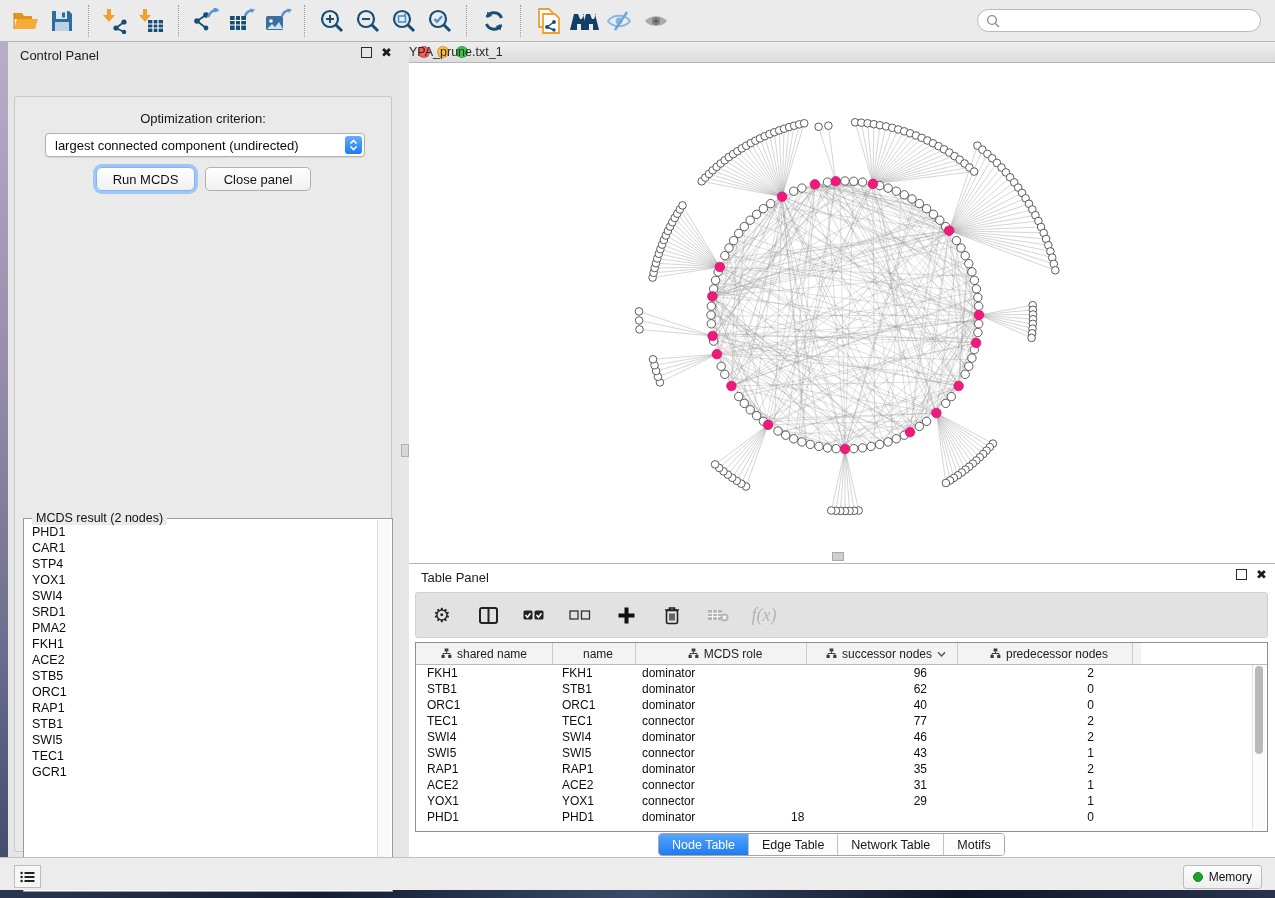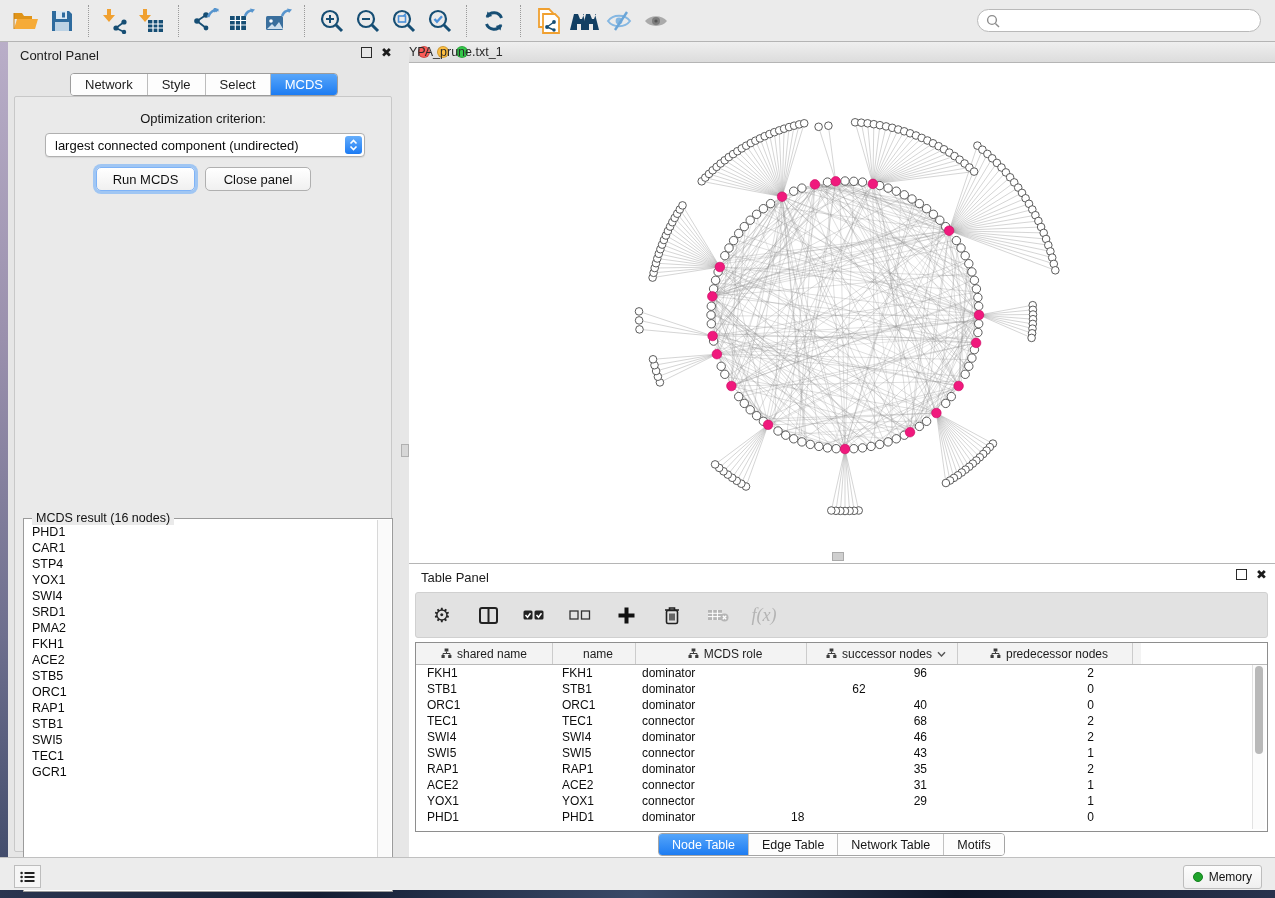--- a/index.html
+++ b/index.html
@@ -48,21 +48,21 @@
   #mcds-select{position:absolute;left:30px;top:36px;width:320px;height:24px;background:#fff;
     border:1px solid #b0b0b0;border-radius:4px;box-sizing:border-box;display:flex;align-items:center;
     box-shadow:0 1px 1px rgba(0,0,0,.08);}
   #mcds-select .val{flex:1;font-size:13px;padding-left:9px;color:#0b0b0b;white-space:nowrap;}
   #mcds-select .stepper{width:17px;height:18px;margin-right:2px;border-radius:3px;
     background:linear-gradient(180deg,#66aefb,#1c7bf4);display:flex;flex-direction:column;align-items:center;justify-content:center;}
   .stepper svg{display:block;}
   .cp-btn{position:absolute;top:70px;height:24px;background:linear-gradient(180deg,#ffffff,#f0f0f0);
     border:1px solid #b0b0b0;border-radius:5px;font-size:13px;color:#111;display:flex;align-items:center;justify-content:center;
     box-sizing:border-box;font-family:inherit;}
-  #run-btn{left:81px;width:99px;box-shadow:0 0 0 3px rgba(98,168,250,.55);border-color:#7eb3f7;}
+  #run-btn{left:81px;width:99px;box-shadow:0 0 0 3px rgba(98,168,250,.55);border-color:#7eb3f7;border-radius:6px;}
   #close-panel-btn{left:190px;width:106px;}
 
   #mcds-group{position:absolute;left:8px;top:421px;width:368px;height:372px;border:1px solid #9b9b9b;background:#fff;}
   #mcds-group-title{position:absolute;left:8px;top:-8px;background:#eaeaea;padding:0 4px;font-size:12.5px;color:#111;}
   #mcds-list{position:absolute;left:1px;top:3px;right:14px;bottom:1px;overflow:hidden;padding:2px 0 0 7px;}
   .mcds-item{font-size:12.5px;line-height:16px;color:#0a0a0a;}
   #mcds-scroll{position:absolute;top:1px;right:1px;width:13px;bottom:1px;background:#fafafa;border-left:1px solid #d8d8d8;}
 
   
   #splitter-v{left:400px;top:42px;width:9px;height:815px;background:#e7e7e7;border-right:1px solid #a9a9a9;}
@@ -259,41 +259,35 @@
 <div id="wall-bottom" class="abs"></div>
 
 <div id="control-panel" class="abs">
   <div class="panel-title-row">
     <span class="panel-title">Control Panel</span>
     <span class="win-icons">
       <span class="float-box"></span>
       <span class="close-x">✖</span>
     </span>
   </div>
-  <div id="cp-tabs">
-      <div class="cp-tab">Network</div>
-      <div class="cp-tab">Style</div>
-      <div class="cp-tab">Select</div>
-      <div class="cp-tab sel">MCDS</div>
-    </div>
   <div id="cp-inner">
     <div id="opt-label">Optimization criterion:</div>
     <div id="mcds-select">
       <span class="val">largest connected component (undirected)</span>
       <span class="stepper">
         <svg width="9" height="12" viewBox="0 0 9 12">
             <path d="M1.5,4.5 L4.5,1.5 L7.5,4.5" fill="none" stroke="#fff" stroke-width="1.6"></path>
             <path d="M1.5,7.5 L4.5,10.5 L7.5,7.5" fill="none" stroke="#fff" stroke-width="1.6"></path>
           </svg>
       </span>
     </div>
     <button id="run-btn" class="cp-btn">Run MCDS</button>
     <button id="close-panel-btn" class="cp-btn">Close panel</button>
     <div id="mcds-group">
-      <span id="mcds-group-title">MCDS result (16 nodes)</span>
+      <span id="mcds-group-title">MCDS result (2 nodes)</span>
       <div id="mcds-list">
           <div class="mcds-item">PHD1</div>
           <div class="mcds-item">CAR1</div>
           <div class="mcds-item">STP4</div>
           <div class="mcds-item">YOX1</div>
           <div class="mcds-item">SWI4</div>
           <div class="mcds-item">SRD1</div>
           <div class="mcds-item">PMA2</div>
           <div class="mcds-item">FKH1</div>
           <div class="mcds-item">ACE2</div>
@@ -1084,35 +1078,35 @@
           <div class="nt-cell" style="width: 137px; text-align: left; padding: 0px 0px 0px 11px;">FKH1</div>
           <div class="nt-cell" style="width: 75px; text-align: left; padding: 0px 0px 0px 9px;">FKH1</div>
           <div class="nt-cell" style="width: 163px; text-align: left; padding: 0px 0px 0px 14px;">dominator</div>
           <div class="nt-cell" style="width: 143px; text-align: right; padding: 0px 7px 0px 0px;">96</div>
           <div class="nt-cell" style="width: 167px; text-align: right; padding: 0px 7px 0px 0px;">2</div>
         </div>
         <div class="nt-row">
           <div class="nt-cell" style="width: 137px; text-align: left; padding: 0px 0px 0px 11px;">STB1</div>
           <div class="nt-cell" style="width: 75px; text-align: left; padding: 0px 0px 0px 9px;">STB1</div>
           <div class="nt-cell" style="width: 163px; text-align: left; padding: 0px 0px 0px 14px;">dominator</div>
-          <div class="nt-cell" style="width: 143px; text-align: center; padding: 0px 7px 0px 0px;">62</div>
+          <div class="nt-cell" style="width: 143px; text-align: right; padding: 0px 7px 0px 0px;">62</div>
           <div class="nt-cell" style="width: 167px; text-align: right; padding: 0px 7px 0px 0px;">0</div>
         </div>
         <div class="nt-row">
           <div class="nt-cell" style="width: 137px; text-align: left; padding: 0px 0px 0px 11px;">ORC1</div>
           <div class="nt-cell" style="width: 75px; text-align: left; padding: 0px 0px 0px 9px;">ORC1</div>
           <div class="nt-cell" style="width: 163px; text-align: left; padding: 0px 0px 0px 14px;">dominator</div>
           <div class="nt-cell" style="width: 143px; text-align: right; padding: 0px 7px 0px 0px;">40</div>
           <div class="nt-cell" style="width: 167px; text-align: right; padding: 0px 7px 0px 0px;">0</div>
         </div>
         <div class="nt-row">
           <div class="nt-cell" style="width: 137px; text-align: left; padding: 0px 0px 0px 11px;">TEC1</div>
           <div class="nt-cell" style="width: 75px; text-align: left; padding: 0px 0px 0px 9px;">TEC1</div>
           <div class="nt-cell" style="width: 163px; text-align: left; padding: 0px 0px 0px 14px;">connector</div>
-          <div class="nt-cell" style="width: 143px; text-align: right; padding: 0px 7px 0px 0px;">68</div>
+          <div class="nt-cell" style="width: 143px; text-align: right; padding: 0px 7px 0px 0px;">77</div>
           <div class="nt-cell" style="width: 167px; text-align: right; padding: 0px 7px 0px 0px;">2</div>
         </div>
         <div class="nt-row">
           <div class="nt-cell" style="width: 137px; text-align: left; padding: 0px 0px 0px 11px;">SWI4</div>
           <div class="nt-cell" style="width: 75px; text-align: left; padding: 0px 0px 0px 9px;">SWI4</div>
           <div class="nt-cell" style="width: 163px; text-align: left; padding: 0px 0px 0px 14px;">dominator</div>
           <div class="nt-cell" style="width: 143px; text-align: right; padding: 0px 7px 0px 0px;">46</div>
           <div class="nt-cell" style="width: 167px; text-align: right; padding: 0px 7px 0px 0px;">2</div>
         </div>
         <div class="nt-row">

